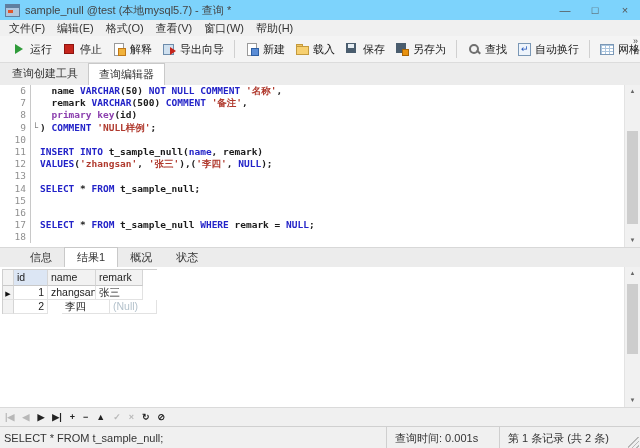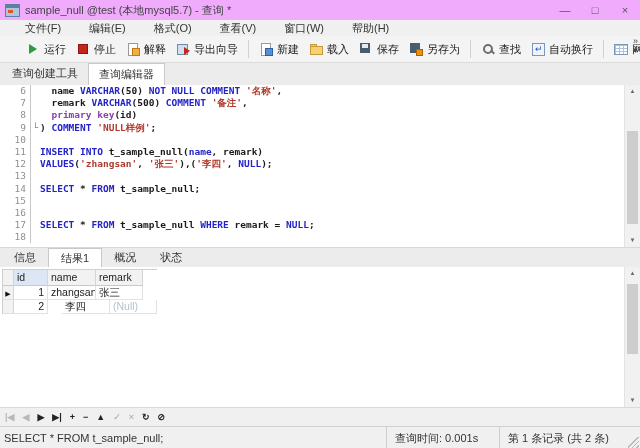--- a/index.html
+++ b/index.html
@@ -4,33 +4,33 @@
 <style>
   html,body{margin:0;padding:0;}
   body{
     width:640px;height:448px;position:relative;overflow:hidden;
     background:#f0f0f0;font-family:"Liberation Sans",sans-serif;
     font-size:11px;color:#222;-webkit-font-smoothing:antialiased;
   }
   .abs{position:absolute;left:0;right:0;}
 
   
-  #titlebar{top:0;height:20px;display:flex;align-items:center;padding-left:5px;background:#f0abfc;}
+  #titlebar{top:0;height:20px;display:flex;align-items:center;padding-left:5px;background:#7dd3fc;}
   .app-icon{width:13px;height:11px;background:#aec6dd;border:1px solid #5f7f9f;position:relative;margin-right:5px;flex:none;}
   .app-icon::before{content:"";position:absolute;top:0;left:0;right:0;height:3px;background:#5f7f9f;}
   .app-icon::after{content:"";position:absolute;left:2px;top:5px;width:5px;height:3px;background:#e0562c;}
   #title-text{flex:1;color:#444;font-size:11px;white-space:nowrap;overflow:hidden;}
   .win-ctrl{width:30px;text-align:center;color:#555;font-size:11px;line-height:20px;}
 
   
   #menubar{top:20px;height:16px;display:flex;align-items:center;padding-left:3px;background:#f0f0f0;}
-  .menu-item{padding:0 6px;color:#333;margin-left:16px;}
-
-  
-  #toolbar{top:36px;height:26px;background:#f4f4f4;border-bottom:1px solid #dcdcdc;display:flex;align-items:center;padding-left:21px;}
+  .menu-item{padding:0 6px;color:#333;}
+
+  
+  #toolbar{top:36px;height:26px;background:#f4f4f4;border-bottom:1px solid #dcdcdc;display:flex;align-items:center;padding-left:7px;}
   .tb-btn{display:flex;align-items:center;gap:4px;padding:2px 5px;color:#222;white-space:nowrap;}
   .tb-sep{width:1px;height:18px;background:#d0d0d0;margin:0 5px;flex:none;}
   .tb-overflow{position:absolute;right:2px;top:1px;display:flex;flex-direction:column;align-items:center;color:#444;line-height:9px;font-size:9px;}
   .ticon{width:14px;height:14px;position:relative;display:inline-block;flex:none;}
   .run-icon::before{content:"";position:absolute;left:3px;top:2px;border-left:8px solid #2f9b3a;border-top:5px solid transparent;border-bottom:5px solid transparent;}
   .stop-icon::before{content:"";position:absolute;left:2px;top:2px;width:8px;height:8px;background:#c5251c;border:1px solid #8e1410;}
   .explain-icon::before{content:"";position:absolute;left:2px;top:1px;width:8px;height:11px;background:#fff;border:1px solid #9a9a9a;}
   .explain-icon::after{content:"";position:absolute;right:0;bottom:0;width:6px;height:6px;background:#f0b23c;border:1px solid #c07818;}
   .export-icon::before{content:"";position:absolute;left:1px;top:2px;width:9px;height:9px;background:#cfe0ef;border:1px solid #6d8cab;}
   .export-icon::after{content:"";position:absolute;right:0;bottom:1px;border-left:6px solid #c5251c;border-top:4px solid transparent;border-bottom:4px solid transparent;}
@@ -66,21 +66,21 @@
   .seg-pk{color:#8b3fae;}
 
   
   .vsb{position:absolute;right:0;top:0;bottom:0;width:15px;background:#f1f1f1;border-left:1px solid #e3e3e3;}
   .vsb .arr{position:absolute;left:0;right:0;height:13px;color:#666;font-size:6px;text-align:center;line-height:13px;}
   .vsb .arr.up{top:0;}
   .vsb .arr.dn{bottom:0;}
   .vsb .thumb{position:absolute;left:2px;right:2px;background:#cdcdcd;}
 
   
-  #resulttabs{top:247px;height:20px;background:#ececec;border-top:1px solid #d8d8d8;border-bottom:1px solid #cccccc;display:flex;padding-left:2px;}
+  #resulttabs{top:247px;height:20px;background:#ececec;border-top:1px solid #d8d8d8;border-bottom:1px solid #cccccc;display:flex;align-items:flex-end;padding-left:18px;}
   .rtab{padding:2px 12px 3px;color:#333;}
   .rtab.active{background:#fff;border:1px solid #c9c9c9;border-bottom:none;margin-bottom:-1px;padding-bottom:4px;}
 
   
   #results{top:267px;height:140px;background:#fff;overflow:hidden;}
   .grid{position:absolute;left:2px;top:2px;border-top:1px solid #cfcfcf;border-left:1px solid #cfcfcf;width:max-content;font-size:10.5px;}
   .grow{display:flex;}
   .gcell{box-sizing:border-box;border-right:1px solid #e2e2e2;border-bottom:1px solid #e2e2e2;height:14px;line-height:13px;padding:0 3px;overflow:hidden;white-space:nowrap;background:#fff;}
   .ghead{background:#f2f2f2;border-right:1px solid #d5d5d5;border-bottom:1px solid #c9c9c9;height:16px;line-height:15px;color:#222;}
   .ghead.sel{background:#dce6f4;}

